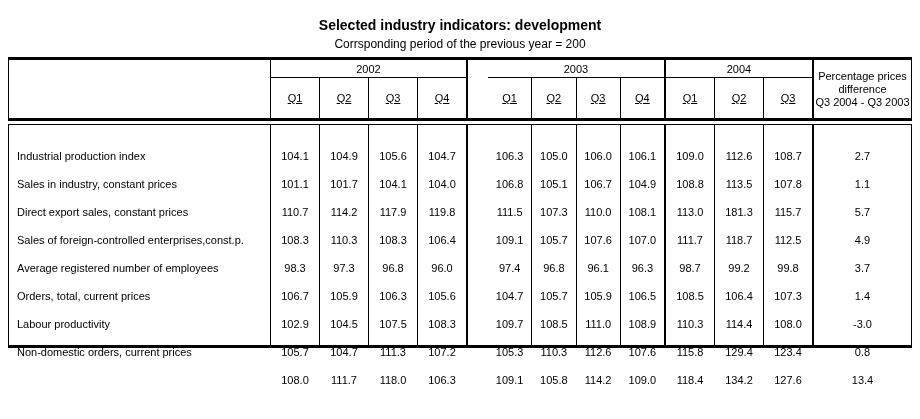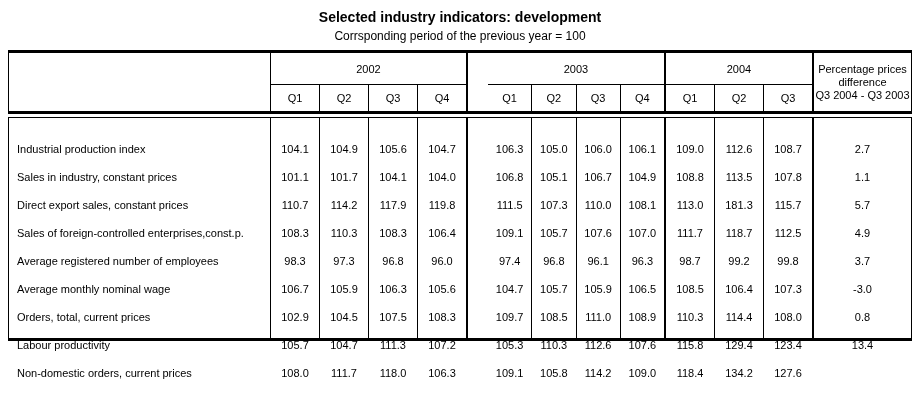--- a/index.html
+++ b/index.html
@@ -5,50 +5,51 @@
   * { box-sizing: border-box; margin: 0; padding: 0; }
   html, body { background: #ffffff; }
   .sheet {
     width: 920px; height: 419px;
     background: #ffffff;
     color: #000000;
     font-family: "Liberation Sans", sans-serif;
     position: relative;
     overflow: hidden;
   }
-  .title-block { text-align: center; padding-top: 8px; height: 50px; }
+  .title-block { text-align: center; padding-top: 16px; height: 57px; }
   .main-title { font-size: 14px; font-weight: bold; line-height: 18px; }
   .sub-title { font-size: 12px; line-height: 15px; margin-top: 3px; }
 
   .table-wrap { margin: 0 8px; width: 904px; }
 
   
   .header-block {
     display: flex;
     height: 64px;
     border-top: 3px solid #000;
     border-bottom: 3px solid #000;
     border-left: 1px solid #000;
     border-right: 1px solid #000;
   }
   .stub-cell { width: 262px; border-right: 1px solid #000; }
   .ygroup { display: flex; flex-direction: column; border-right: 2px solid #000; }
   .g0 { width: 197px; }
   .g1 { width: 198px; padding-left: 20px; }
   .g2 { width: 148px; }
   .year-cell {
-    height: 32px; border-bottom: 1px solid #000;
+    height: 18px; border-bottom: 1px solid #000;
     display: flex; align-items: center; justify-content: center;
     font-size: 11px;
   }
   .q-row { display: flex; flex: 1; }
   .q-cell {
     flex: 1; border-right: 1px solid #000;
     display: flex; align-items: center; justify-content: center;
     font-size: 11px;
+    text-decoration: underline;
   }
   .q-cell:last-child { border-right: none; }
   .diff-head {
     flex: 1;
     display: flex; flex-direction: column;
     align-items: center; justify-content: center;
     font-size: 11px; line-height: 13px; text-align: center;
   }
 
   
@@ -75,21 +76,21 @@
   }
   .diff-col { flex: 1; padding-top: 17px; }
 </style>
 </head>
 <body>
 
 <div class="sheet">
 
   <div class="title-block">
     <div class="main-title">Selected industry indicators: development</div>
-    <div class="sub-title">Corrsponding period of the previous year = 100</div>
+    <div class="sub-title">Corrsponding period of the previous year = 200</div>
   </div>
 
   <div class="table-wrap">
 
     <div class="header-block" id="header-block">
       <div class="stub-cell"></div>
 
       <div class="ygroup g0">
           <div class="year-cell">2002</div>
           <div class="q-row">
@@ -123,21 +124,20 @@
       </div>
     </div>
 
     <div class="data-block" id="data-block">
       <div class="label-col" id="label-col">
           <div class="label-cell">Industrial production index</div>
           <div class="label-cell">Sales in industry, constant prices</div>
           <div class="label-cell">Direct export sales, constant prices</div>
           <div class="label-cell">Sales of foreign-controlled enterprises,const.p.</div>
           <div class="label-cell">Average registered number of employees</div>
-          <div class="label-cell">Average monthly nominal wage</div>
           <div class="label-cell">Orders, total, current prices</div>
           <div class="label-cell">Labour productivity</div>
           <div class="label-cell">Non-domestic orders, current prices</div>
         </div>
 
       <div class="dgroup g0">
           <div class="value-col">
             <div class="value-cell">104.1</div>
             <div class="value-cell">101.1</div>
             <div class="value-cell">110.7</div>
@@ -262,20 +262,21 @@
             <div class="value-cell">123.4</div>
             <div class="value-cell">127.6</div>
           </div>
         </div>
         <div class="diff-col" id="diff-col">
           <div class="value-cell">2.7</div>
           <div class="value-cell">1.1</div>
           <div class="value-cell">5.7</div>
           <div class="value-cell">4.9</div>
           <div class="value-cell">3.7</div>
+          <div class="value-cell">1.4</div>
           <div class="value-cell">-3.0</div>
           <div class="value-cell">0.8</div>
           <div class="value-cell">13.4</div>
         </div>
     </div>
 
   </div>
 </div>
 
 </body></html>

